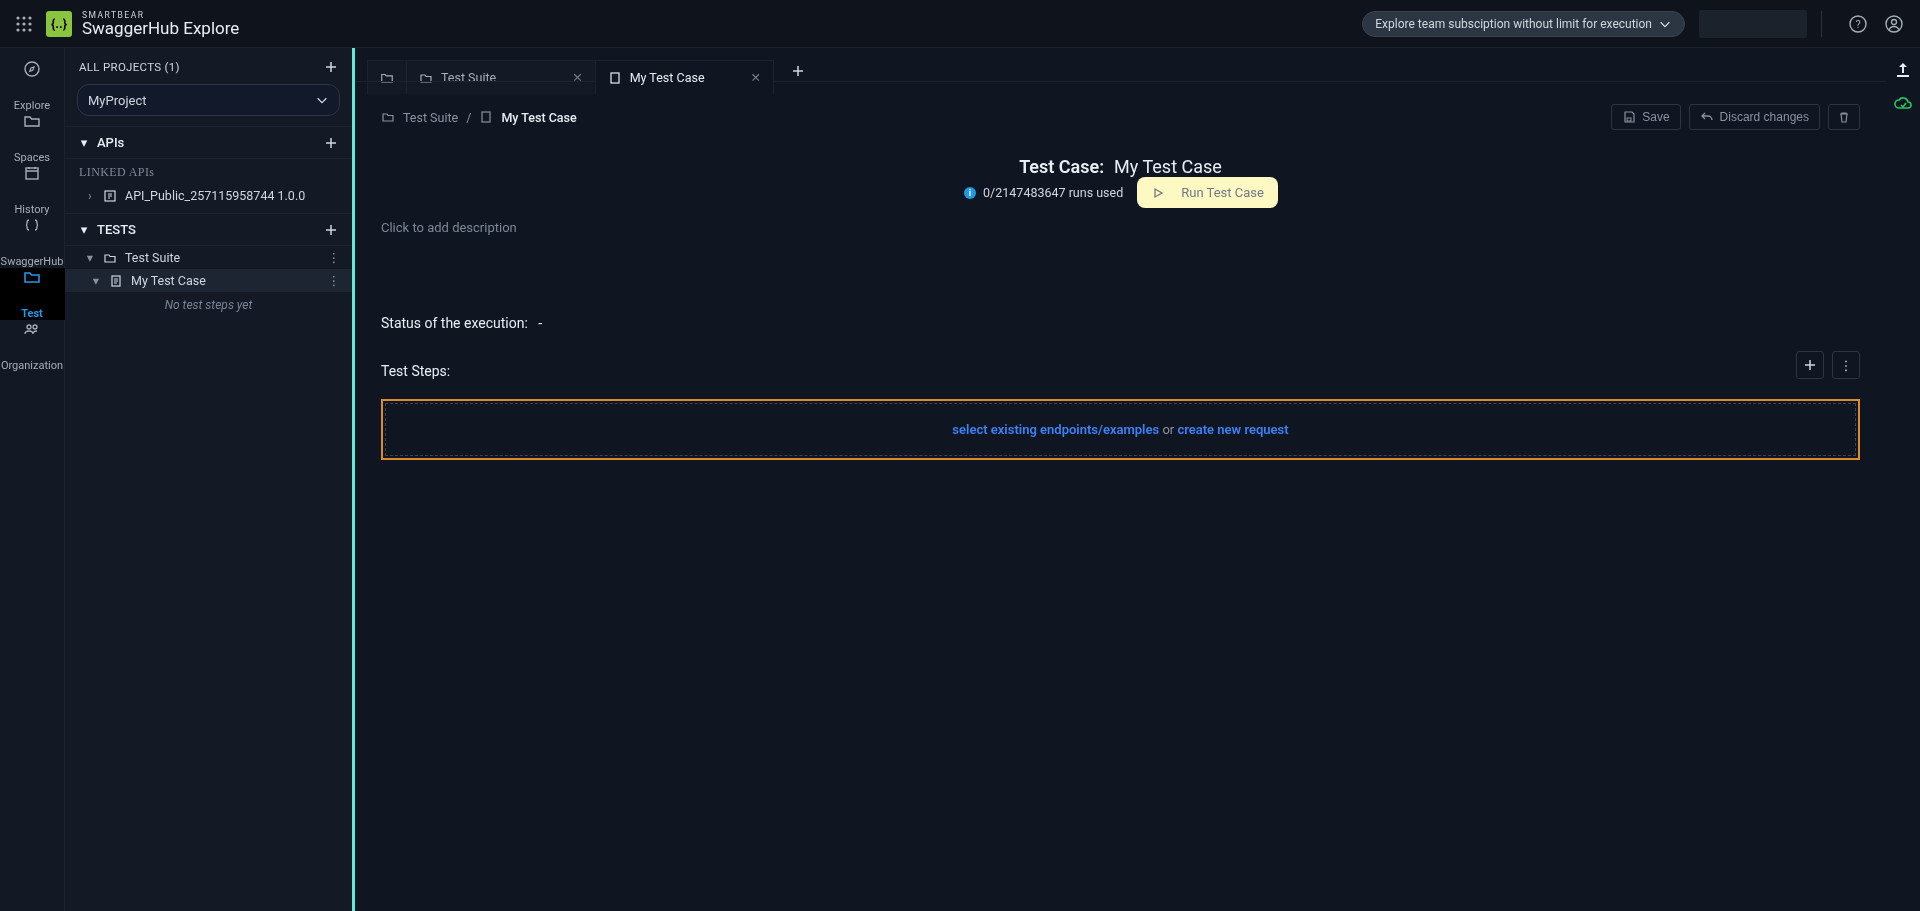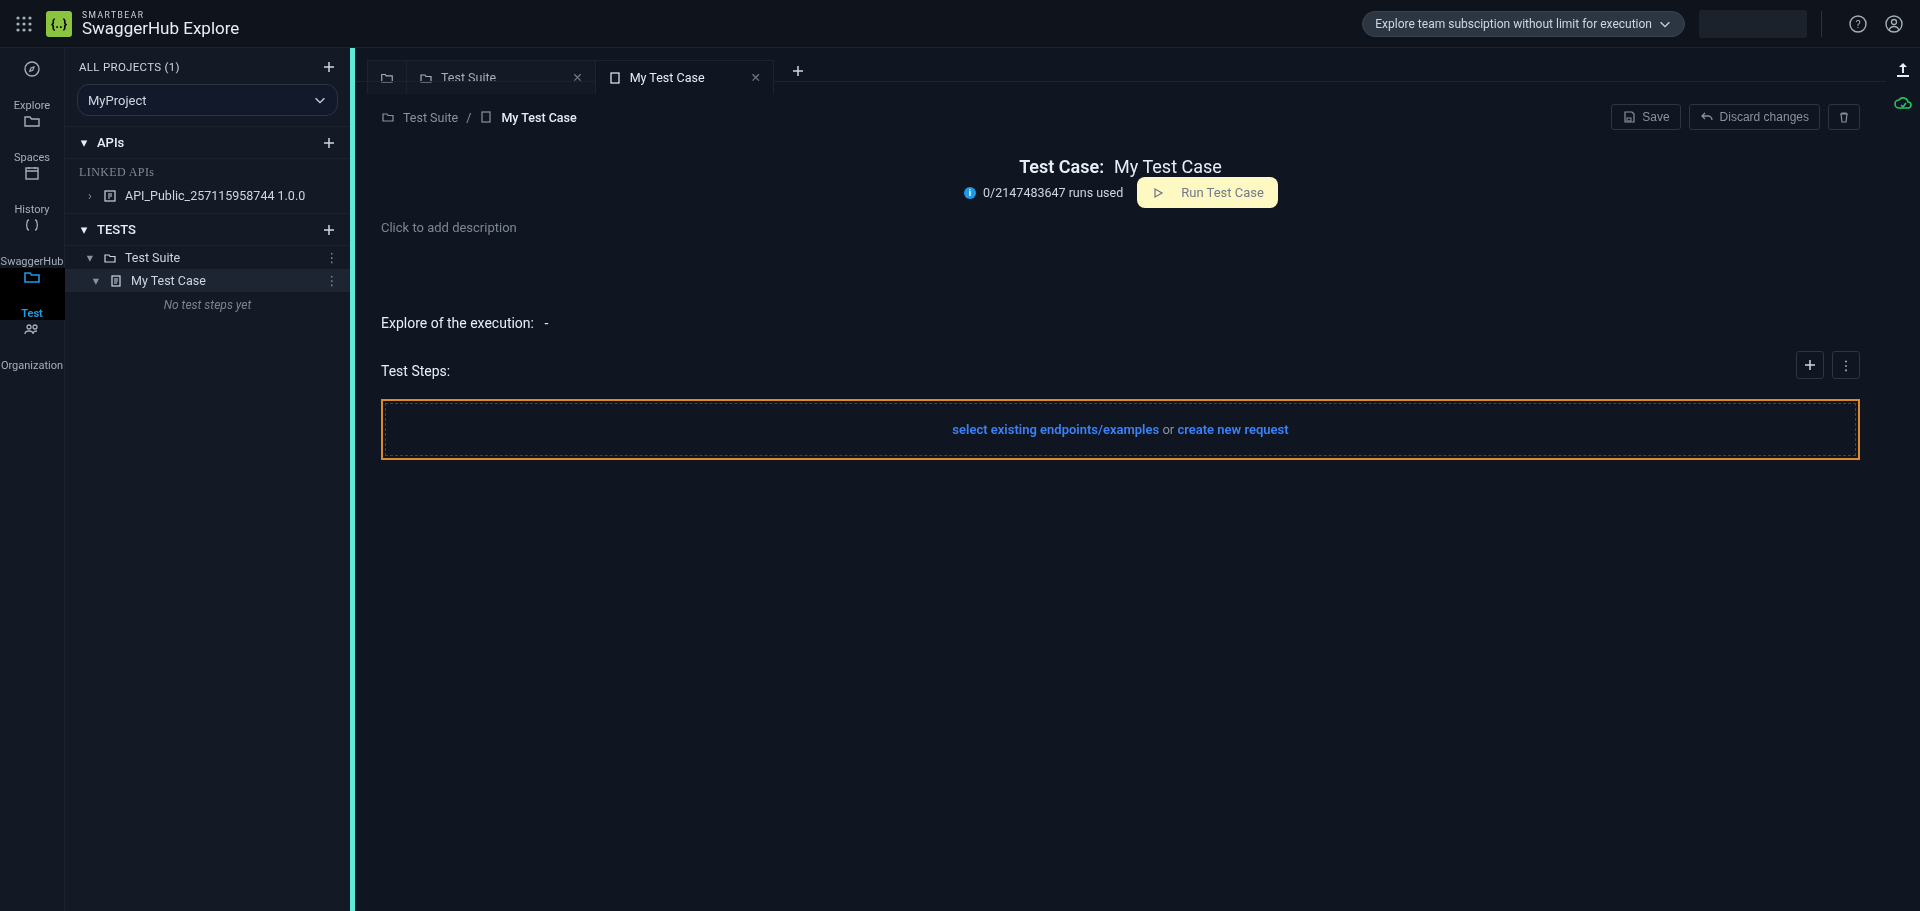--- a/index.html
+++ b/index.html
@@ -43,21 +43,21 @@
   .rail {
     width:65px; background:#121824; display:flex; flex-direction:column; align-items:center;
     border-right:1px solid #1c232e; padding-top:12px;
   }
   .rail .rail-item { width:65px; height:52px; display:flex; flex-direction:column; align-items:center; justify-content:space-between; gap:3px; color:#a6aeb8; font-size:11px; }
   .rail .rail-item.active { background:#000000; color:#1f98e6;font-weight:bold; }
   .rail .rail-item .ic { width:18px; height:18px; display:flex; align-items:center; justify-content:center; }
 
   
   .side {
-    width:290px; background:#131a26; border-right:5px solid #5eead4;
+    width:290px; background:#131a26; border-right:3px solid #5eead4;
     display:flex; flex-direction:column;
   }
   .side .proj-header {
     display:flex; align-items:center; justify-content:space-between;
     padding:12px 14px 6px 14px; font-size:11.5px; letter-spacing:.3px; color:#cfd6e0;
   }
   .side .proj-select {
     margin:4px 12px 10px 12px; border:1px solid #2c3542; height:32px; border-radius:12px;
     display:flex; align-items:center; justify-content:space-between; padding:0 10px; color:#cfd6e0;
     background:#12192a;
@@ -424,21 +424,21 @@
                 <span>Run Test Case</span>
               </div>
             </div>
           </div>
 
           <div class="desc-placeholder">Click to add description</div>
 
           <div style="height:40px"></div>
 
           <div class="status-line">
-            <span>Explore of the execution:</span>
+            <span>Status of the execution:</span>
             &nbsp;
             <span>-</span>
           </div>
 
           <div class="steps-row">
             <span class="steps-line">Test Steps:</span>
             <div style="display:flex; gap:8px;">
               <div class="icon-square">
                   <svg class="s14" viewBox="0 0 14 14">
                     <path d="M7 2v10M2 7h10" stroke="currentColor" stroke-width="1.5"></path>

